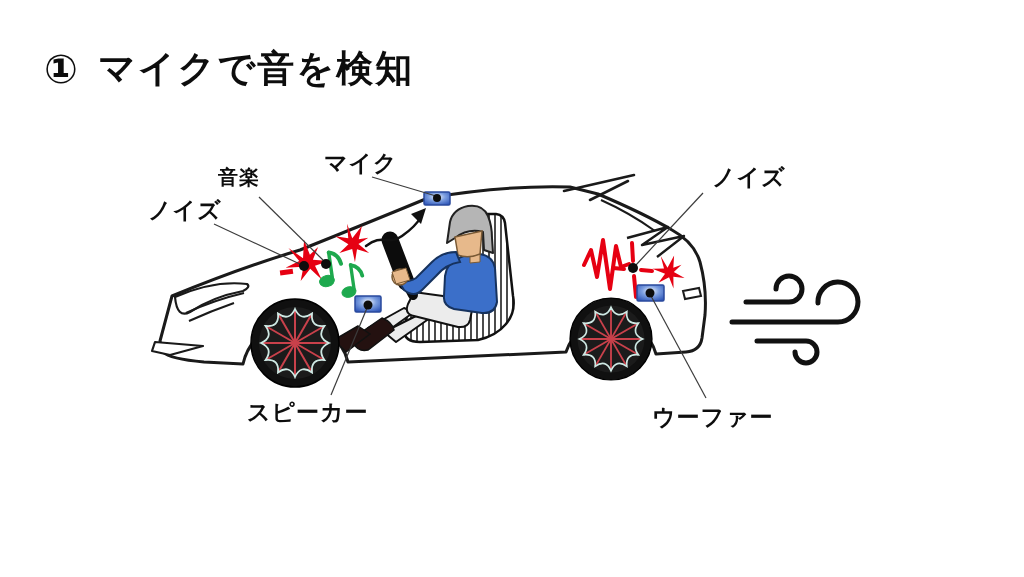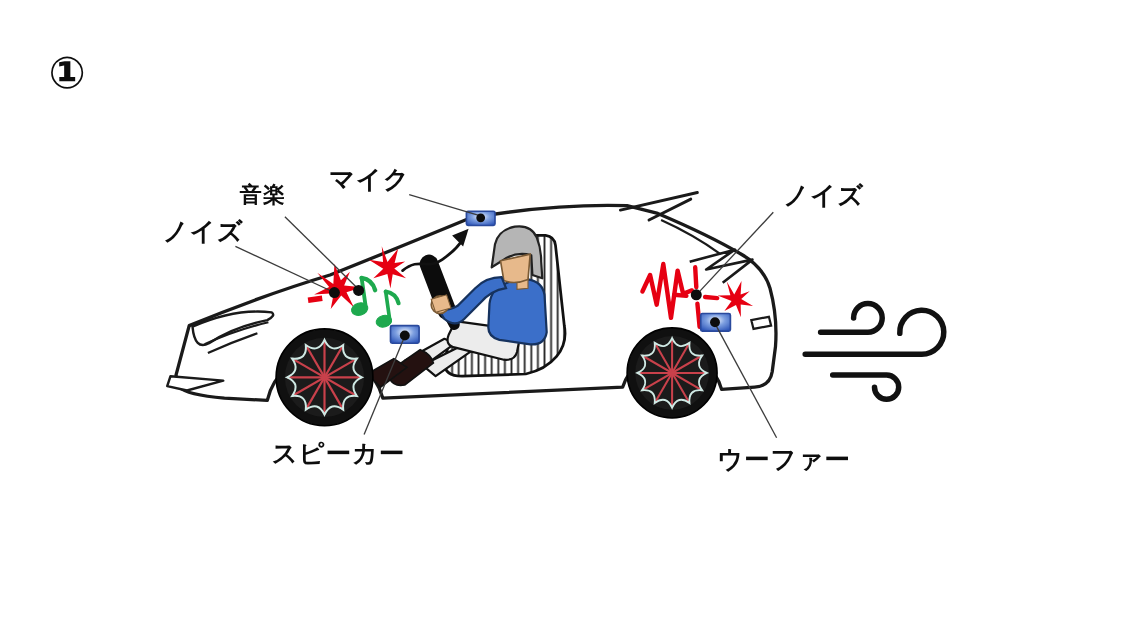--- a/index.html
+++ b/index.html
@@ -19,20 +19,21 @@
     white-space:nowrap;letter-spacing:1px;
   }
 </style>
 </head>
 <body>
 
 <div class="stage">
 
   <h1 class="title">
     <span class="num">①</span>
+    <span>マイクで音を検知</span>
   </h1>
 
   <svg class="diagram-svg" viewBox="0 0 1024 577">
     <defs>
       <pattern id="stripes" width="6" height="8" patternUnits="userSpaceOnUse">
         <rect width="6" height="8" fill="#ffffff"></rect>
         <line x1="3" y1="0" x2="3" y2="8" stroke="#2b2b2b" stroke-width="1.7"></line>
       </pattern>
       <radialGradient id="devGrad" cx="50%" cy="38%" r="70%">
         <stop offset="0%" stop-color="#f4f8ff"></stop>
@@ -183,20 +184,20 @@
     <g fill="#0d0d0d">
       <circle cx="437" cy="198" r="4"></circle>
       <circle cx="326" cy="264" r="5"></circle>
       <circle cx="304" cy="266" r="5"></circle>
       <circle cx="633" cy="268" r="5"></circle>
       <circle cx="368" cy="305" r="4.5"></circle>
       <circle cx="650" cy="293" r="4.5"></circle>
     </g>
   </svg>
 
-  <div class="lbl" style="left:299px;top:148px">マイク</div>
+  <div class="lbl" style="left:324px;top:148px">マイク</div>
   <div class="lbl" style="left:218px;top:164px;font-size:20px">音楽</div>
   <div class="lbl" style="left:148px;top:195px">ノイズ</div>
   <div class="lbl" style="left:712px;top:162px">ノイズ</div>
   <div class="lbl" style="left:247px;top:397px">スピーカー</div>
   <div class="lbl" style="left:652px;top:402px">ウーファー</div>
 
 </div>
 
 </body></html>

